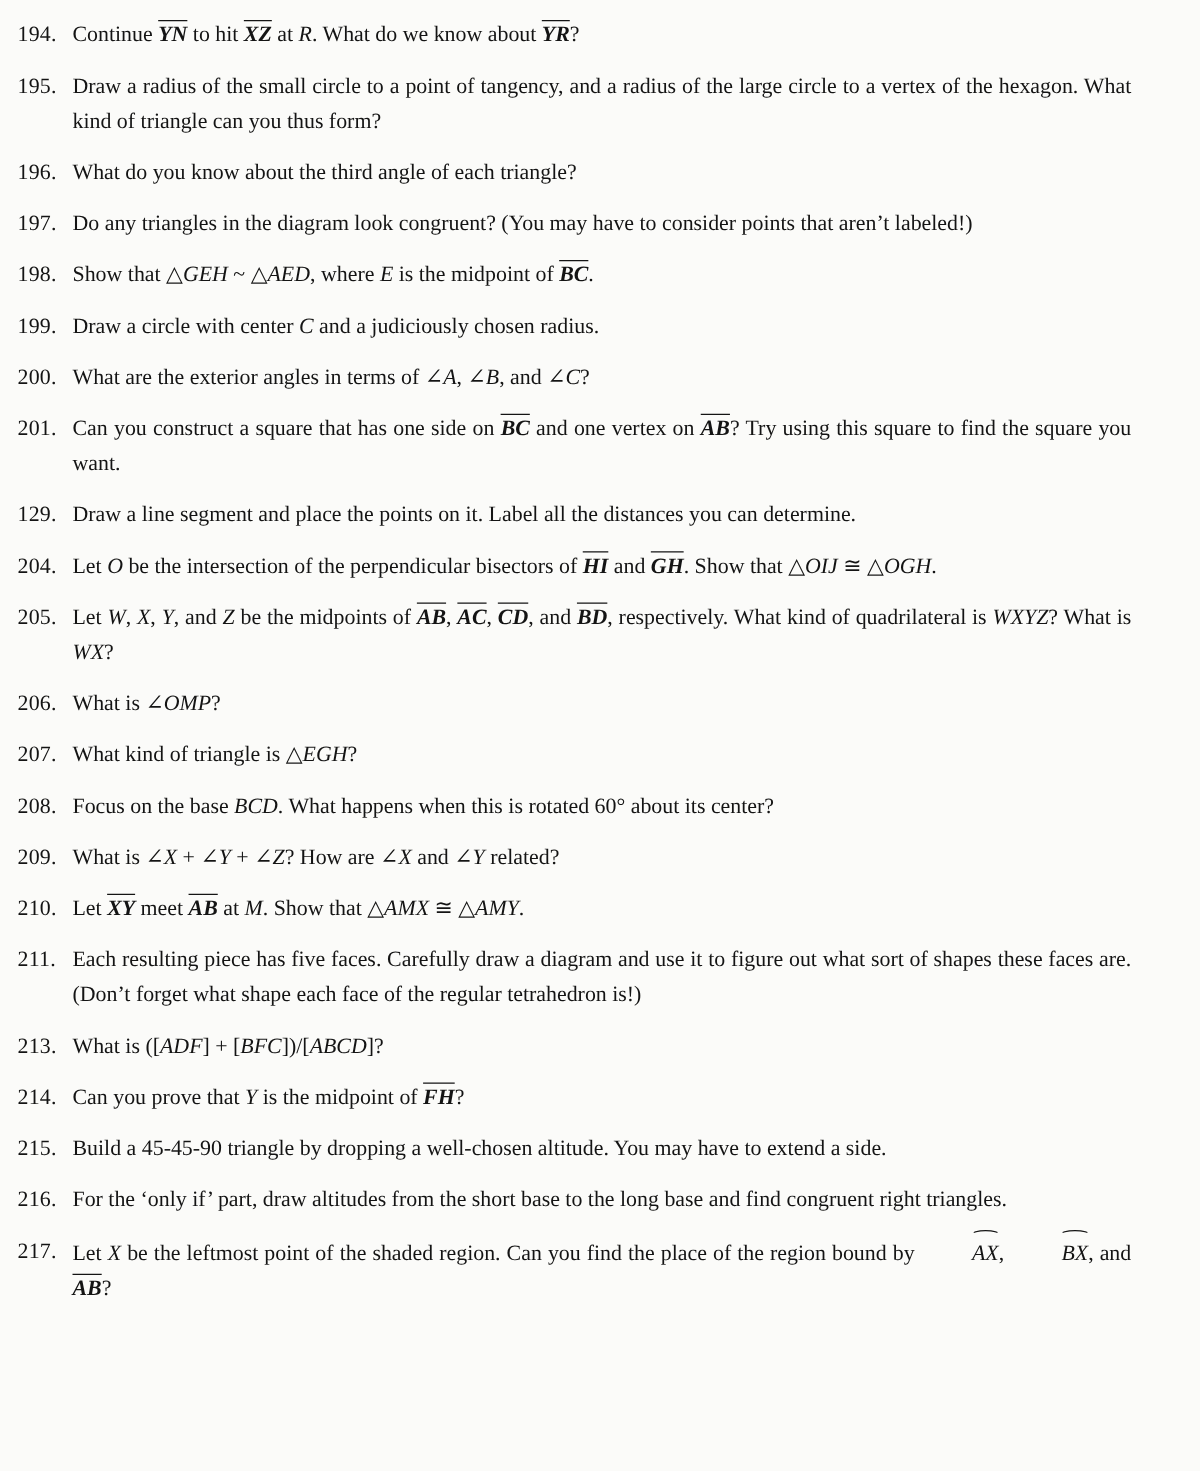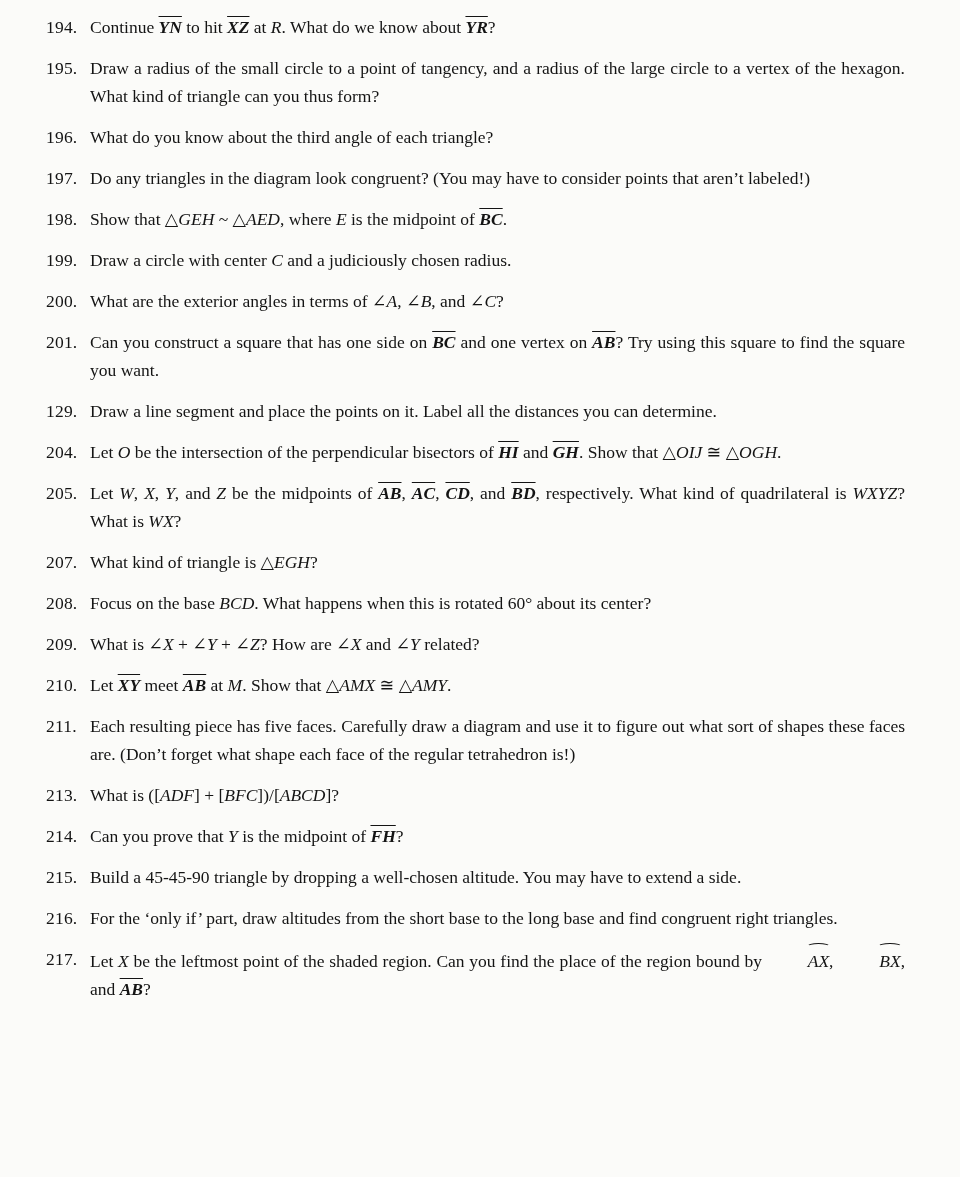--- a/index.html
+++ b/index.html
@@ -8,21 +8,21 @@
     background: #fbfbf9;
   }
   body {
     width: 960px;
     height: 1177px;
     overflow: hidden;
     font-family: "Liberation Serif", "DejaVu Serif", serif;
     color: #141414;
   }
   .page {
-    padding: 13px 24px 0 46px;
+    padding: 13px 24px 0 14px;
     box-sizing: border-box;
     width: 931px;
   }
   .item {
     display: flex;
     align-items: flex-start;
     margin-bottom: 13px;
     font-size: 17.5px;
     line-height: 28px;
   }
@@ -109,20 +109,24 @@
       </div>
       <div class="item">
         <div class="num">204.</div>
         <div class="body"><span>Let </span><span class="s-i">O</span><span> be the intersection of the perpendicular bisectors of </span><span class="s-o">HI</span><span> and </span><span class="s-o">GH</span><span>. Show that △</span><span class="s-i">OIJ</span><span> ≅ △</span><span class="s-i">OGH</span><span>.</span></div>
       </div>
       <div class="item">
         <div class="num">205.</div>
         <div class="body"><span>Let </span><span class="s-i">W</span><span>, </span><span class="s-i">X</span><span>, </span><span class="s-i">Y</span><span>, and </span><span class="s-i">Z</span><span> be the midpoints of </span><span class="s-o">AB</span><span>, </span><span class="s-o">AC</span><span>, </span><span class="s-o">CD</span><span>, and </span><span class="s-o">BD</span><span>, respectively. What kind of quadrilateral is </span><span class="s-i">WXYZ</span><span>? What is </span><span class="s-i">WX</span><span>?</span></div>
       </div>
       <div class="item">
+        <div class="num">206.</div>
+        <div class="body"><span>What is ∠</span><span class="s-i">OMP</span><span>?</span></div>
+      </div>
+      <div class="item">
         <div class="num">207.</div>
         <div class="body"><span>What kind of triangle is △</span><span class="s-i">EGH</span><span>?</span></div>
       </div>
       <div class="item">
         <div class="num">208.</div>
         <div class="body"><span>Focus on the base </span><span class="s-i">BCD</span><span>. What happens when this is rotated 60° about its center?</span></div>
       </div>
       <div class="item">
         <div class="num">209.</div>
         <div class="body"><span>What is ∠</span><span class="s-i">X</span><span> + ∠</span><span class="s-i">Y</span><span> + ∠</span><span class="s-i">Z</span><span>? How are ∠</span><span class="s-i">X</span><span> and ∠</span><span class="s-i">Y</span><span> related?</span></div>

